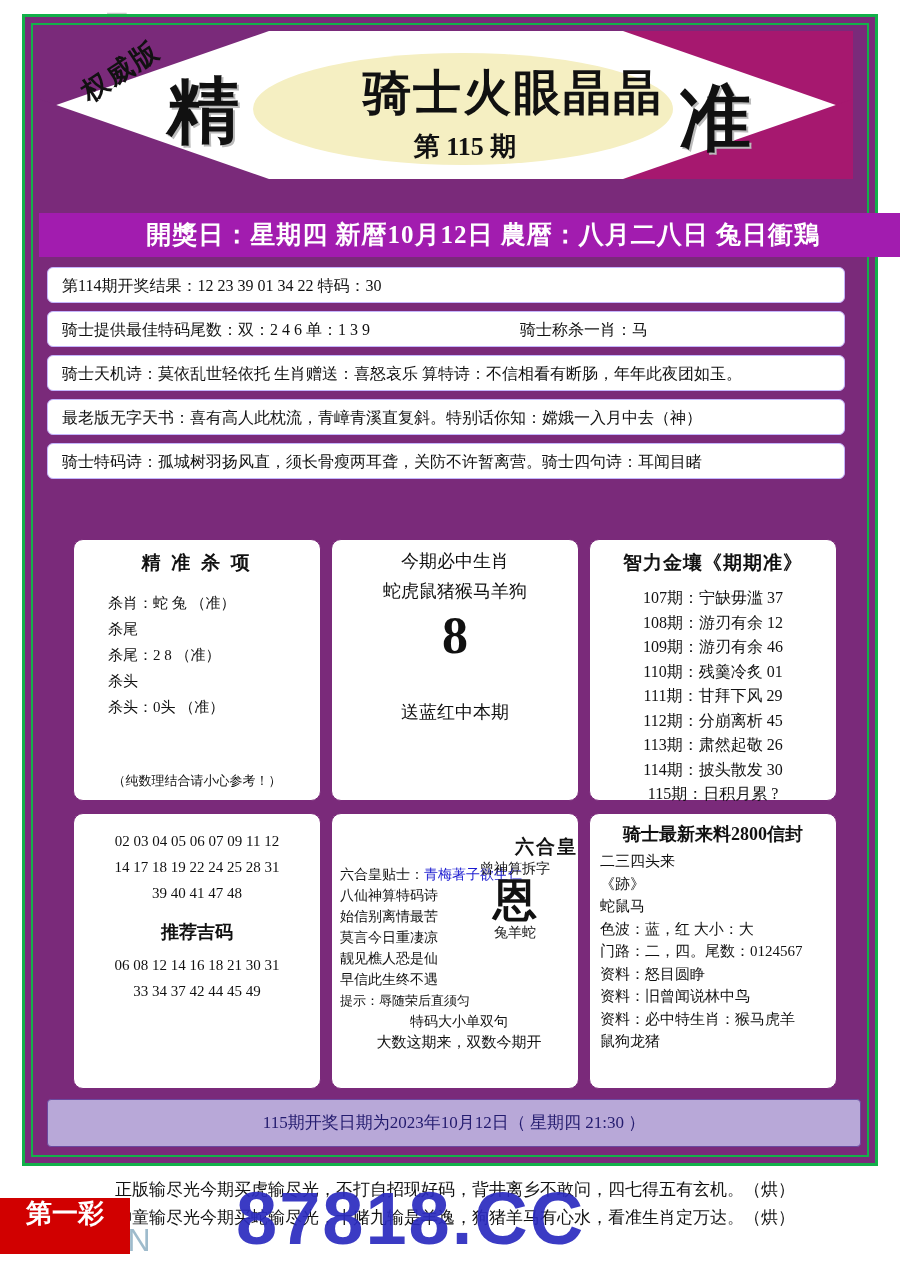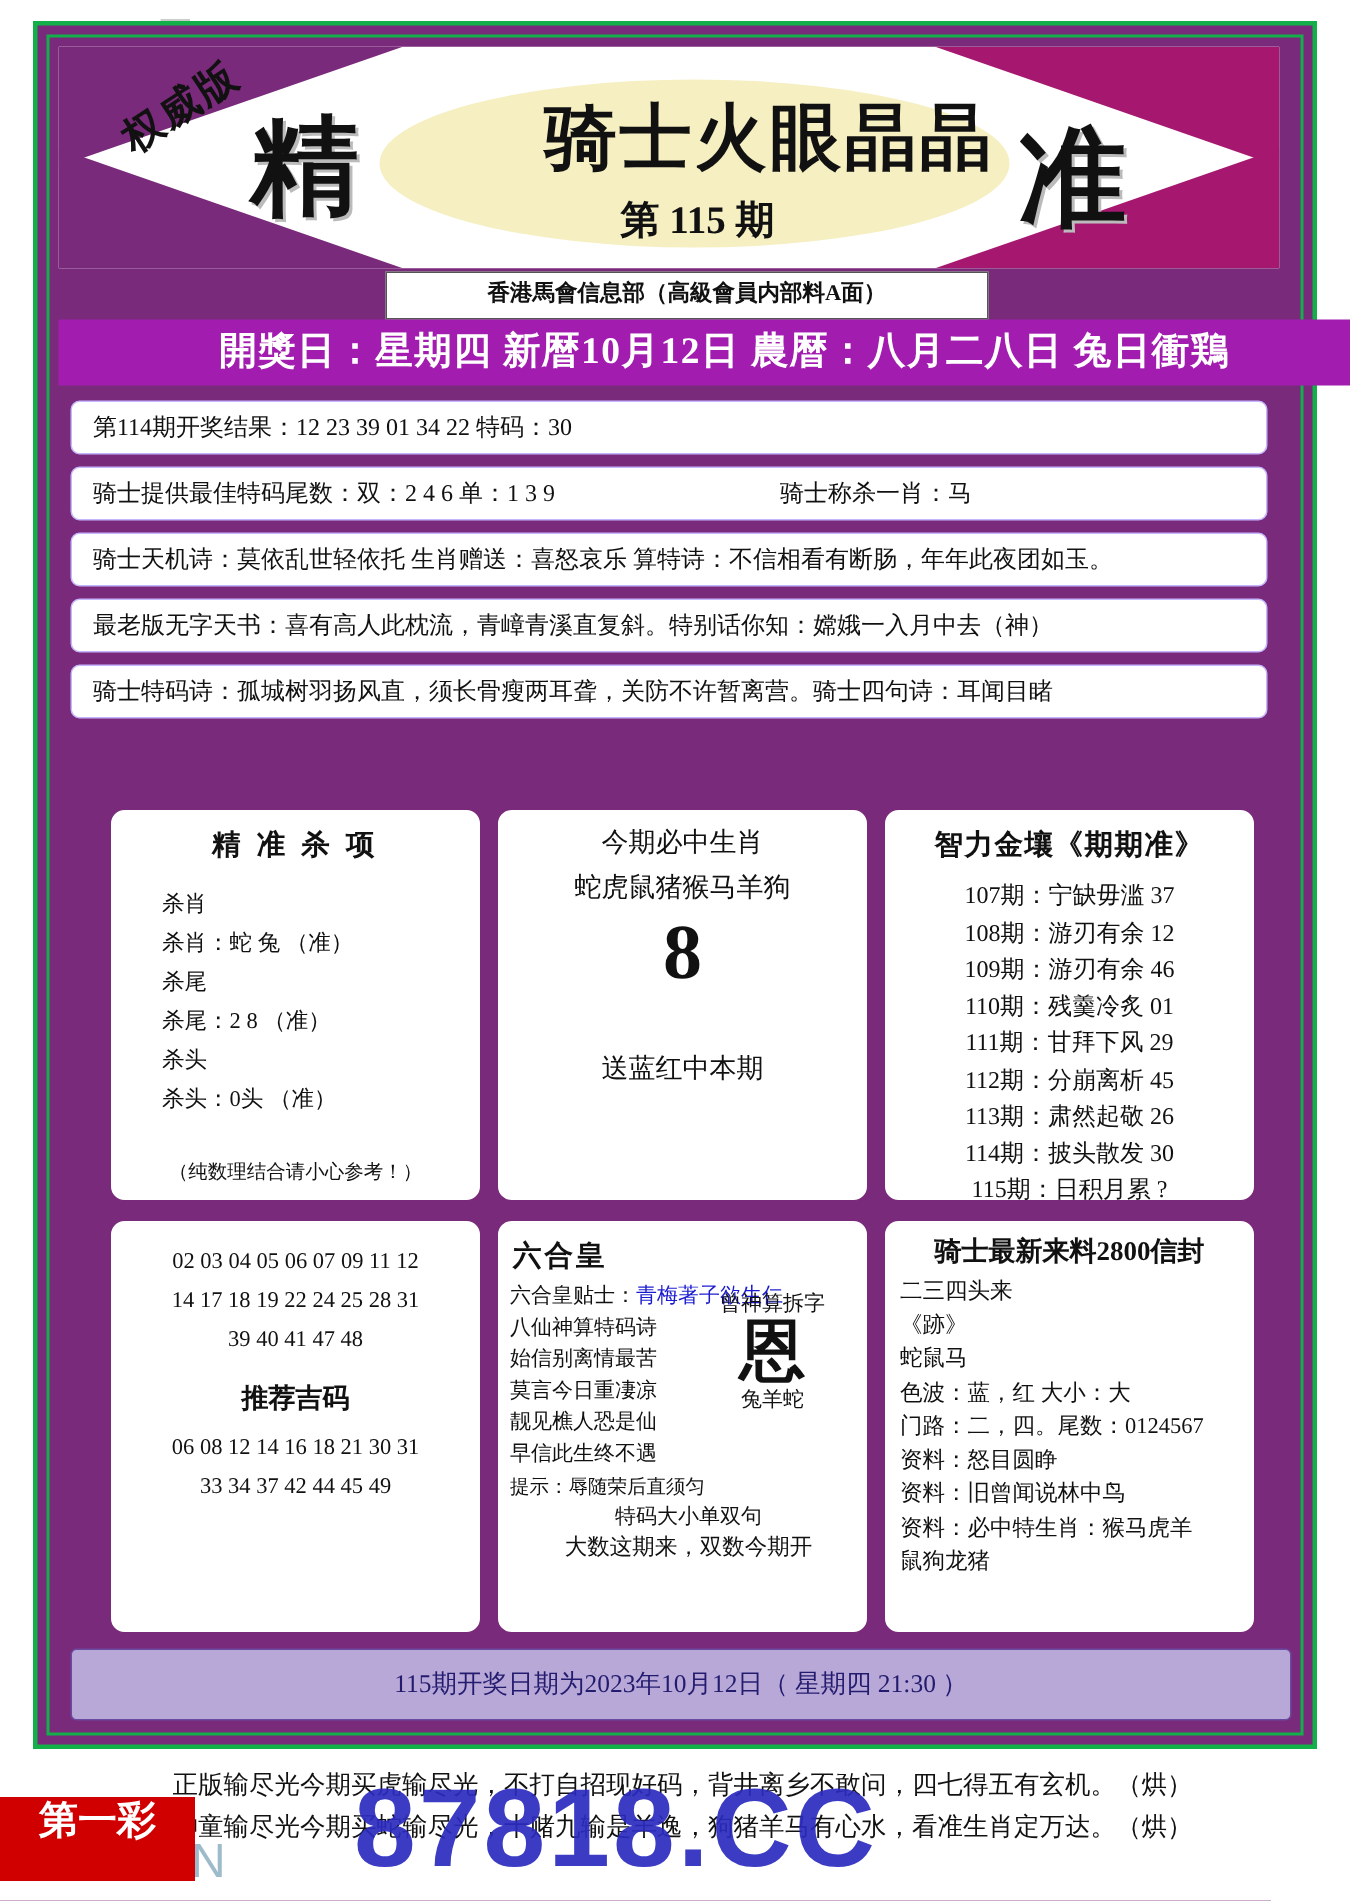--- a/index.html
+++ b/index.html
@@ -120,21 +120,21 @@
     text-align:center;font-size:18px;line-height:30px;margin-top:6px;
   }
   .bignum{
     text-align:center;font-size:52px;font-weight:bold;line-height:1;margin-top:4px;
     font-family:"Liberation Serif", serif;
   }
   .sendline{text-align:center;font-size:18px;margin-top:38px;}
   .brain-list{margin:10px 0 0 0;font-size:16px;line-height:24.5px;text-align:center;}
   .xb-nums{font-size:15px;line-height:26px;text-align:center;margin-top:14px;}
   .rec-title{text-align:center;font-size:18px;font-weight:bold;margin-top:14px;}
-  .lh-title{text-align:left;font-size:19px;font-weight:bold;margin-top:10px;letter-spacing:2px;padding-left:10px;}
+  .lh-title{text-align:right;font-size:19px;font-weight:bold;margin-top:20px;letter-spacing:2px;padding-left:10px;}
   .lh-body{font-size:14px;line-height:21px;margin:4px 0 0 8px;}
   .lh-body .blue{color:#1a1ad0;}
   .guess-box{
     position:absolute;right:8px;top:46px;width:110px;text-align:center;
   }
   .guess-title{font-size:14px;}
   .guess-big{font-size:44px;font-weight:bold;line-height:1.05;}
   .guess-sub{font-size:14px;}
   .news-title{text-align:center;font-size:18px;font-weight:bold;margin-top:8px;}
   .news-body{font-size:15px;line-height:22.5px;margin:4px 0 0 10px;}
@@ -186,40 +186,36 @@
       <div class="banner-tr"></div>
       <div class="banner-br"></div>
       <div class="oval"></div>
       <div class="stamp">权威版</div>
       <div class="big-jing">精</div>
       <div class="big-zhun">准</div>
       <div class="title-main">骑士火眼晶晶</div>
       <div class="title-sub">第 115 期</div>
     </div>
 
-    <div class="infobar">
-      <div class="box">香港馬會信息部（高級會員内部料A面）</div>
-    </div>
 
     <div class="dateband">開獎日：星期四 新暦10月12日   農暦：八月二八日  兔日衝鶏</div>
 
     <div class="row" style="top:250px;">第114期开奖结果：12 23 39 01 34 22 特码：30</div>
 
     <div class="row" style="top:294px;">
       <span>骑士提供最佳特码尾数：双：2 4 6 单：1 3 9</span><span class="gap"></span><span>骑士称杀一肖：马</span>
     </div>
 
     <div class="row" style="top:338px;">骑士天机诗：莫依乱世轻依托 生肖赠送：喜怒哀乐 算特诗：不信相看有断肠，年年此夜团如玉。</div>
     <div class="row" style="top:382px;">最老版无字天书：喜有高人此枕流，青嶂青溪直复斜。特别话你知：嫦娥一入月中去（神）</div>
     <div class="row" style="top:426px;">骑士特码诗：孤城树羽扬风直，须长骨瘦两耳聋，关防不许暂离营。骑士四句诗：耳闻目睹</div>
 
     <div class="card" style="left:48px;top:522px;width:248px;height:262px;">
       <div class="card-title">精 准 杀 项</div>
       <div class="kill-list">
-        <div>杀肖</div>
         <div>杀肖：蛇 兔     （准）</div>
         <div>杀尾</div>
         <div>杀尾：2 8     （准）</div>
         <div>杀头</div>
         <div>杀头：0头     （准）</div>
       </div>
       <div class="kill-note">（纯数理结合请小心参考！）</div>
     </div>
 
     <div class="card" style="left:306px;top:522px;width:248px;height:262px;">

